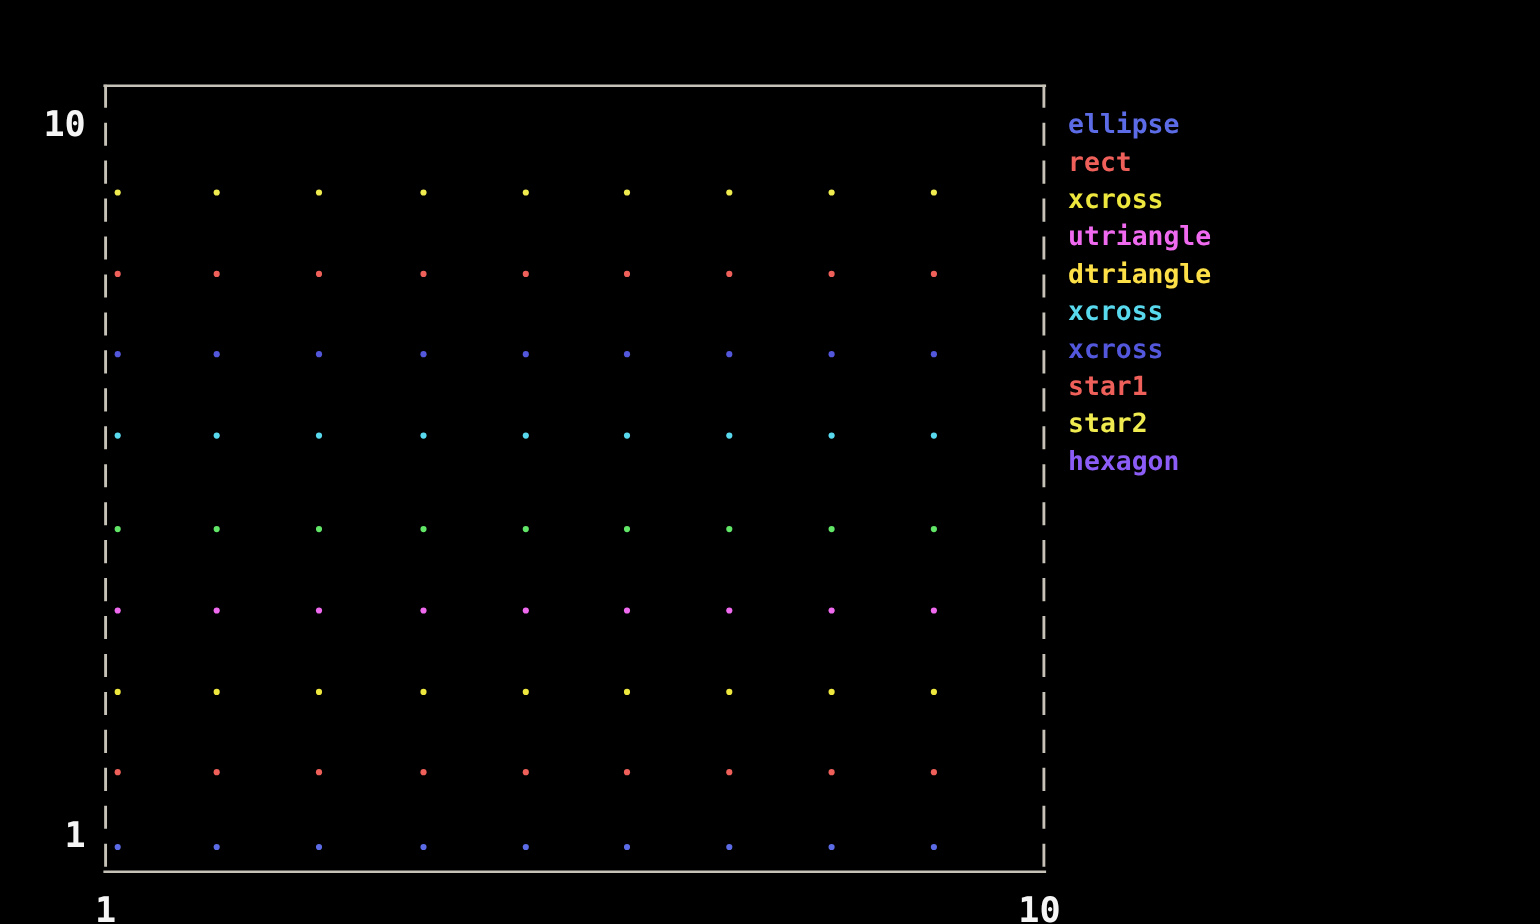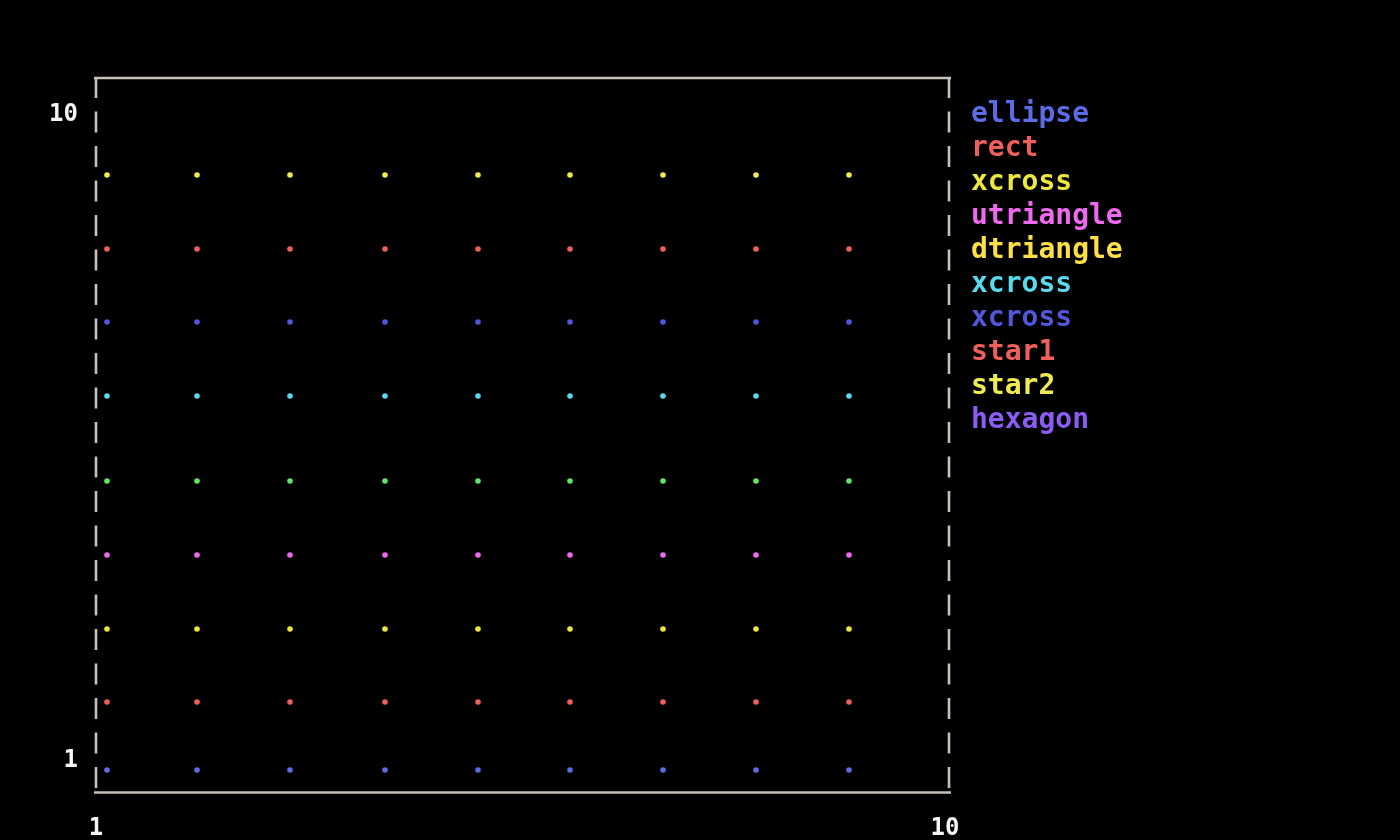--- a/index.html
+++ b/index.html
@@ -18,37 +18,37 @@
     font-family: "DejaVu Sans Mono", "Liberation Mono", monospace;
   }
   svg.plot {
     position: absolute;
     left: 0;
     top: 0;
   }
   .tick {
     position: absolute;
     color: #f5f5f5;
-    font-size: 24px;
+    font-size: 32px;
     font-weight: 700;
     line-height: 34px;
     letter-spacing: 0px;
     white-space: pre;
   }
   .tick.right-align { text-align: right; }
   .tick.center-align { text-align: center; }
   .legend {
     position: absolute;
     left: 971px;
     top: 96px;
   }
   .legend-item {
     height: 34px;
     line-height: 34px;
-    font-size: 28px;
+    font-size: 24px;
     font-weight: 700;
     white-space: pre;
   }
 </style>
 </head>
 <body>
 
 <div class="stage">
 
   <svg class="plot" width="1400" height="840" viewBox="0 0 1400 840">

